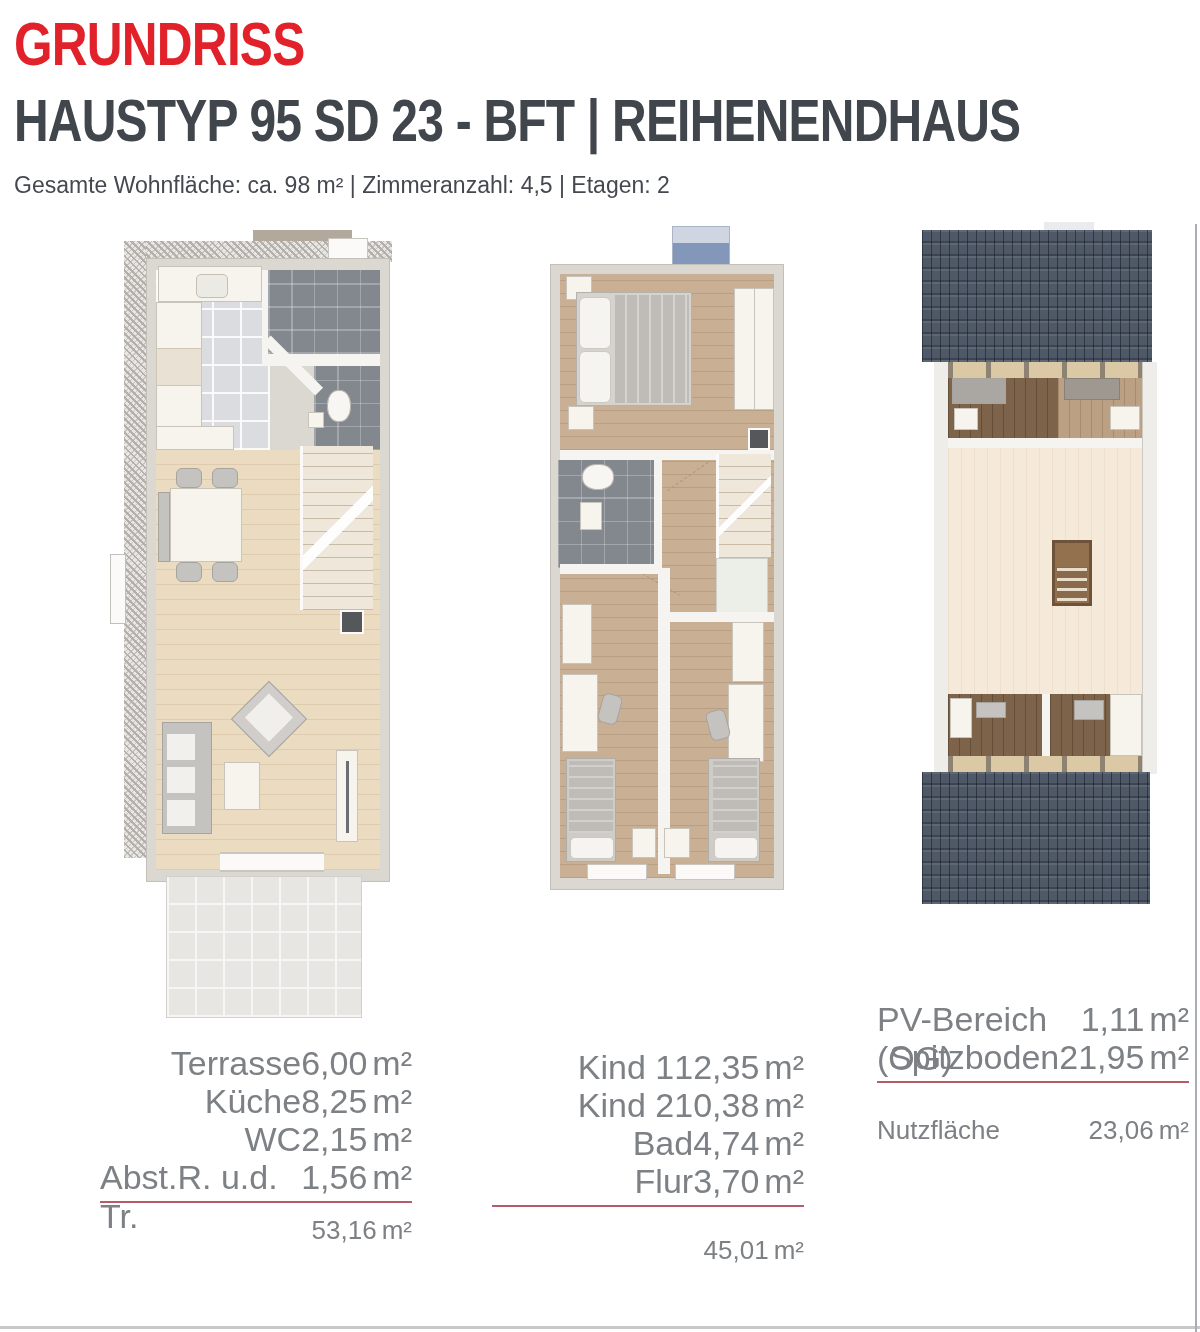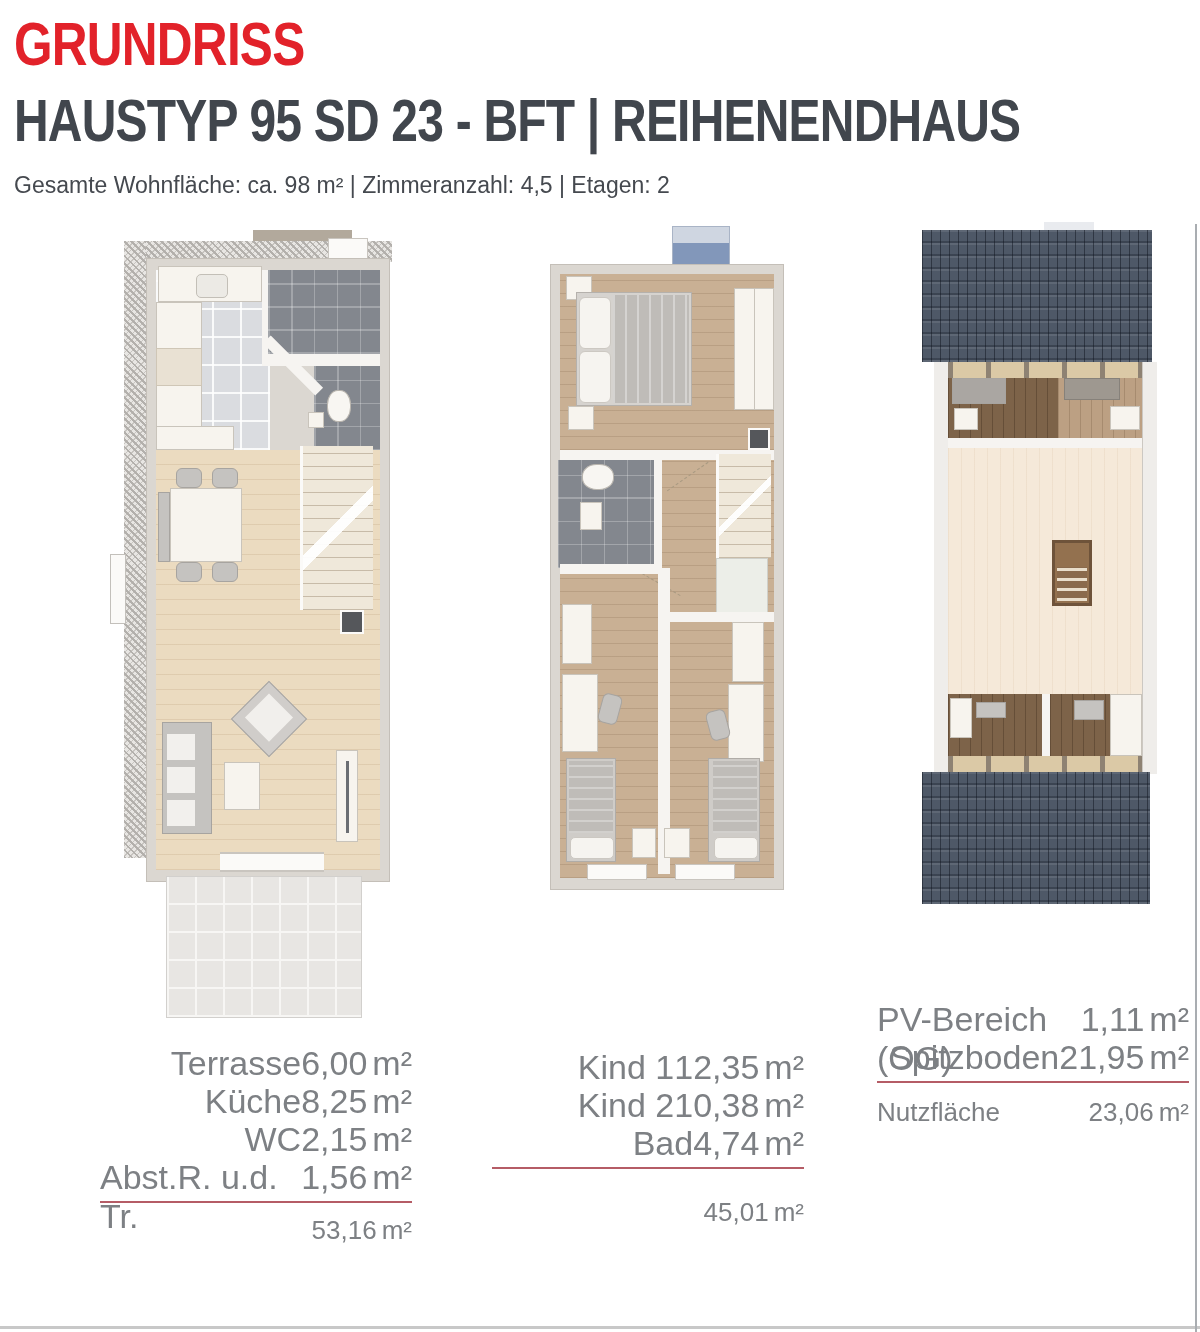--- a/index.html
+++ b/index.html
@@ -234,38 +234,42 @@
       <span class="val"><span>12,35</span><span class="unit">m²</span></span>
     </div>
     <div class="arow">
       <span class="lbl">Kind 2</span>
       <span class="val"><span>10,38</span><span class="unit">m²</span></span>
     </div>
     <div class="arow">
       <span class="lbl">Bad</span>
       <span class="val"><span>4,74</span><span class="unit">m²</span></span>
     </div>
+    <div class="arow">
+      <span class="lbl">Flur</span>
+      <span class="val"><span>3,70</span><span class="unit">m²</span></span>
+    </div>
     <div class="rule"></div>
     <div class="total" style="margin-top:28px">
       <span></span>
       <span class="val"><span>45,01</span><span class="unit">m²</span></span>
     </div>
   </div>
 
   <div class="areas" style="left:877px;top:1000px">
     <div class="arow">
       <span class="lbl">PV-Bereich (OG)</span>
       <span class="val"><span>1,11</span><span class="unit">m²</span></span>
     </div>
     <div class="arow">
       <span class="lbl">Spitzboden</span>
       <span class="val"><span>21,95</span><span class="unit">m²</span></span>
     </div>
     <div class="rule"></div>
-    <div class="total" style="margin-top:14px">
+    <div class="total" style="margin-top:32px">
       <span>Nutzfläche</span>
       <span class="val"><span>23,06</span><span class="unit">m²</span></span>
     </div>
   </div>
 
   <div class="abs" style="left:0;top:1326px;width:1200px;height:3px;background:#c8c8c8"></div>
   <div class="abs" style="left:1195px;top:224px;width:2px;height:1108px;background:#a9adb1"></div>
 
 </div>
 

